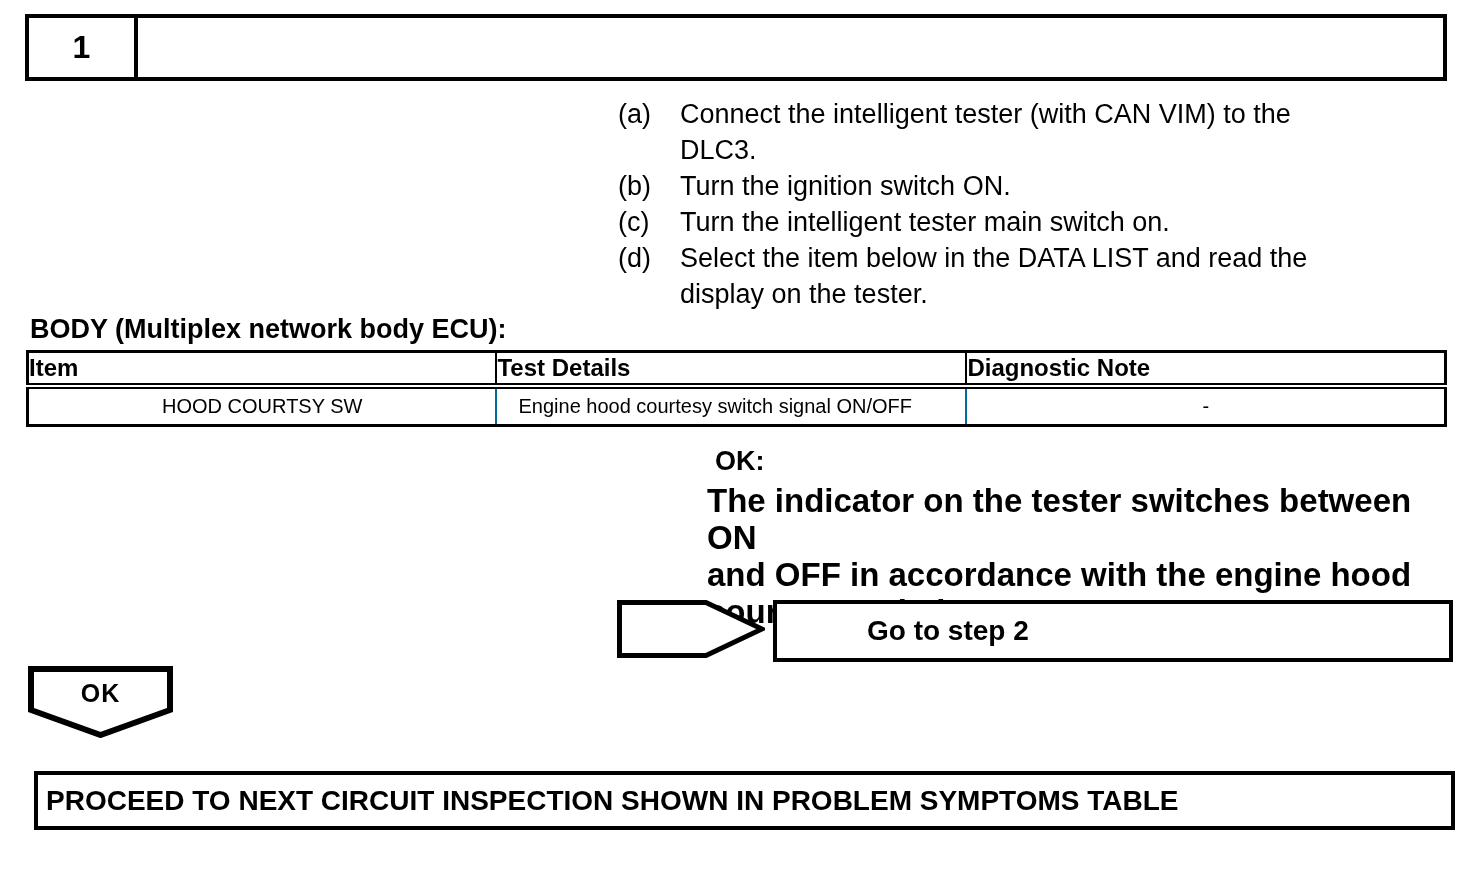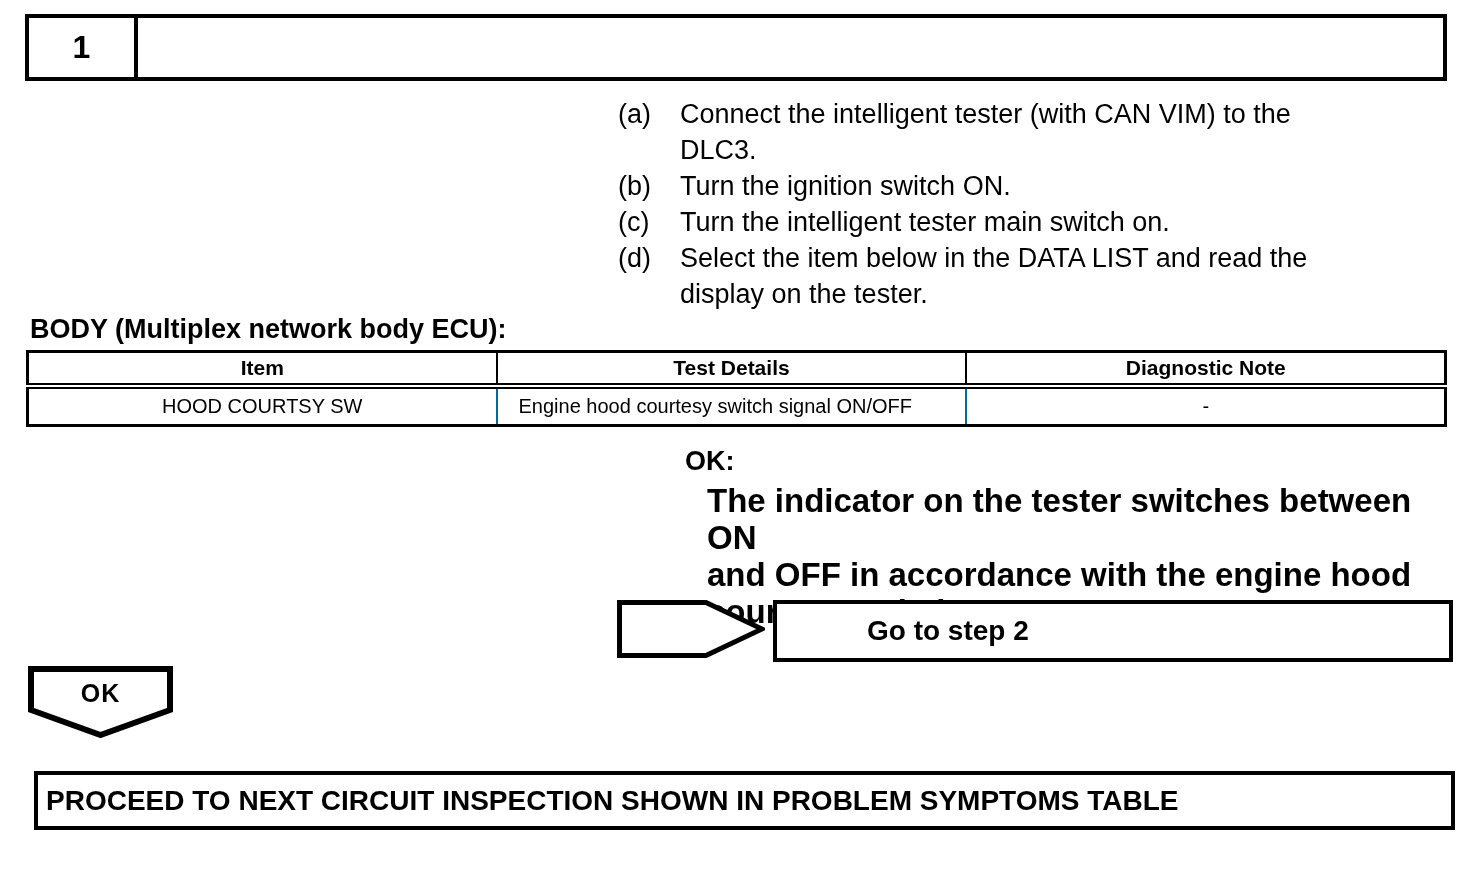--- a/index.html
+++ b/index.html
@@ -36,31 +36,31 @@
   .instruction .itext { white-space:pre-line; }
 
   
   .body-heading { left:30px; top:314px; font-size:27px; font-weight:bold; white-space:nowrap; }
 
   
   .data-table-wrap { left:26px; top:350px; width:1421px; }
   table.data-table { width:100%; border-collapse:collapse; border:3px solid #000; background:#fff; }
   table.data-table th {
     border:2px solid #000; border-bottom:6px double #000;
-    font-size:21px; font-weight:bold; height:34px; text-align:center;
+    font-size:24px; font-weight:bold; height:34px; text-align:left;
   }
   table.data-table td {
     border:2px solid #0369a1; font-size:20px; height:40px;
     text-align:center; font-weight:normal;
   }
   table.data-table td.cell-left { text-align:left; padding-left:21px; }
   .col-item { width:470px; } .col-test { width:471px; } .col-note { width:480px; }
 
   
-  .ok-label { left:685px; top:446px; font-size:27px; font-weight:bold; }
+  .ok-label { left:715px; top:446px; font-size:27px; font-weight:bold; }
   .ok-text  { left:707px; top:482px; width:760px; font-size:33px; font-weight:bold;
               line-height:37px; white-space:pre-line; }
 
   
   .ng-arrow { left:617px; top:600px; width:148px; height:58px; }
   .ng-arrow svg { display:block; }
   .ng-arrow .shape-label {
     position:absolute; left:0; top:0; width:92px; height:58px;
     display:flex; align-items:center; justify-content:center;
     font-weight:bold; font-size:26px;

